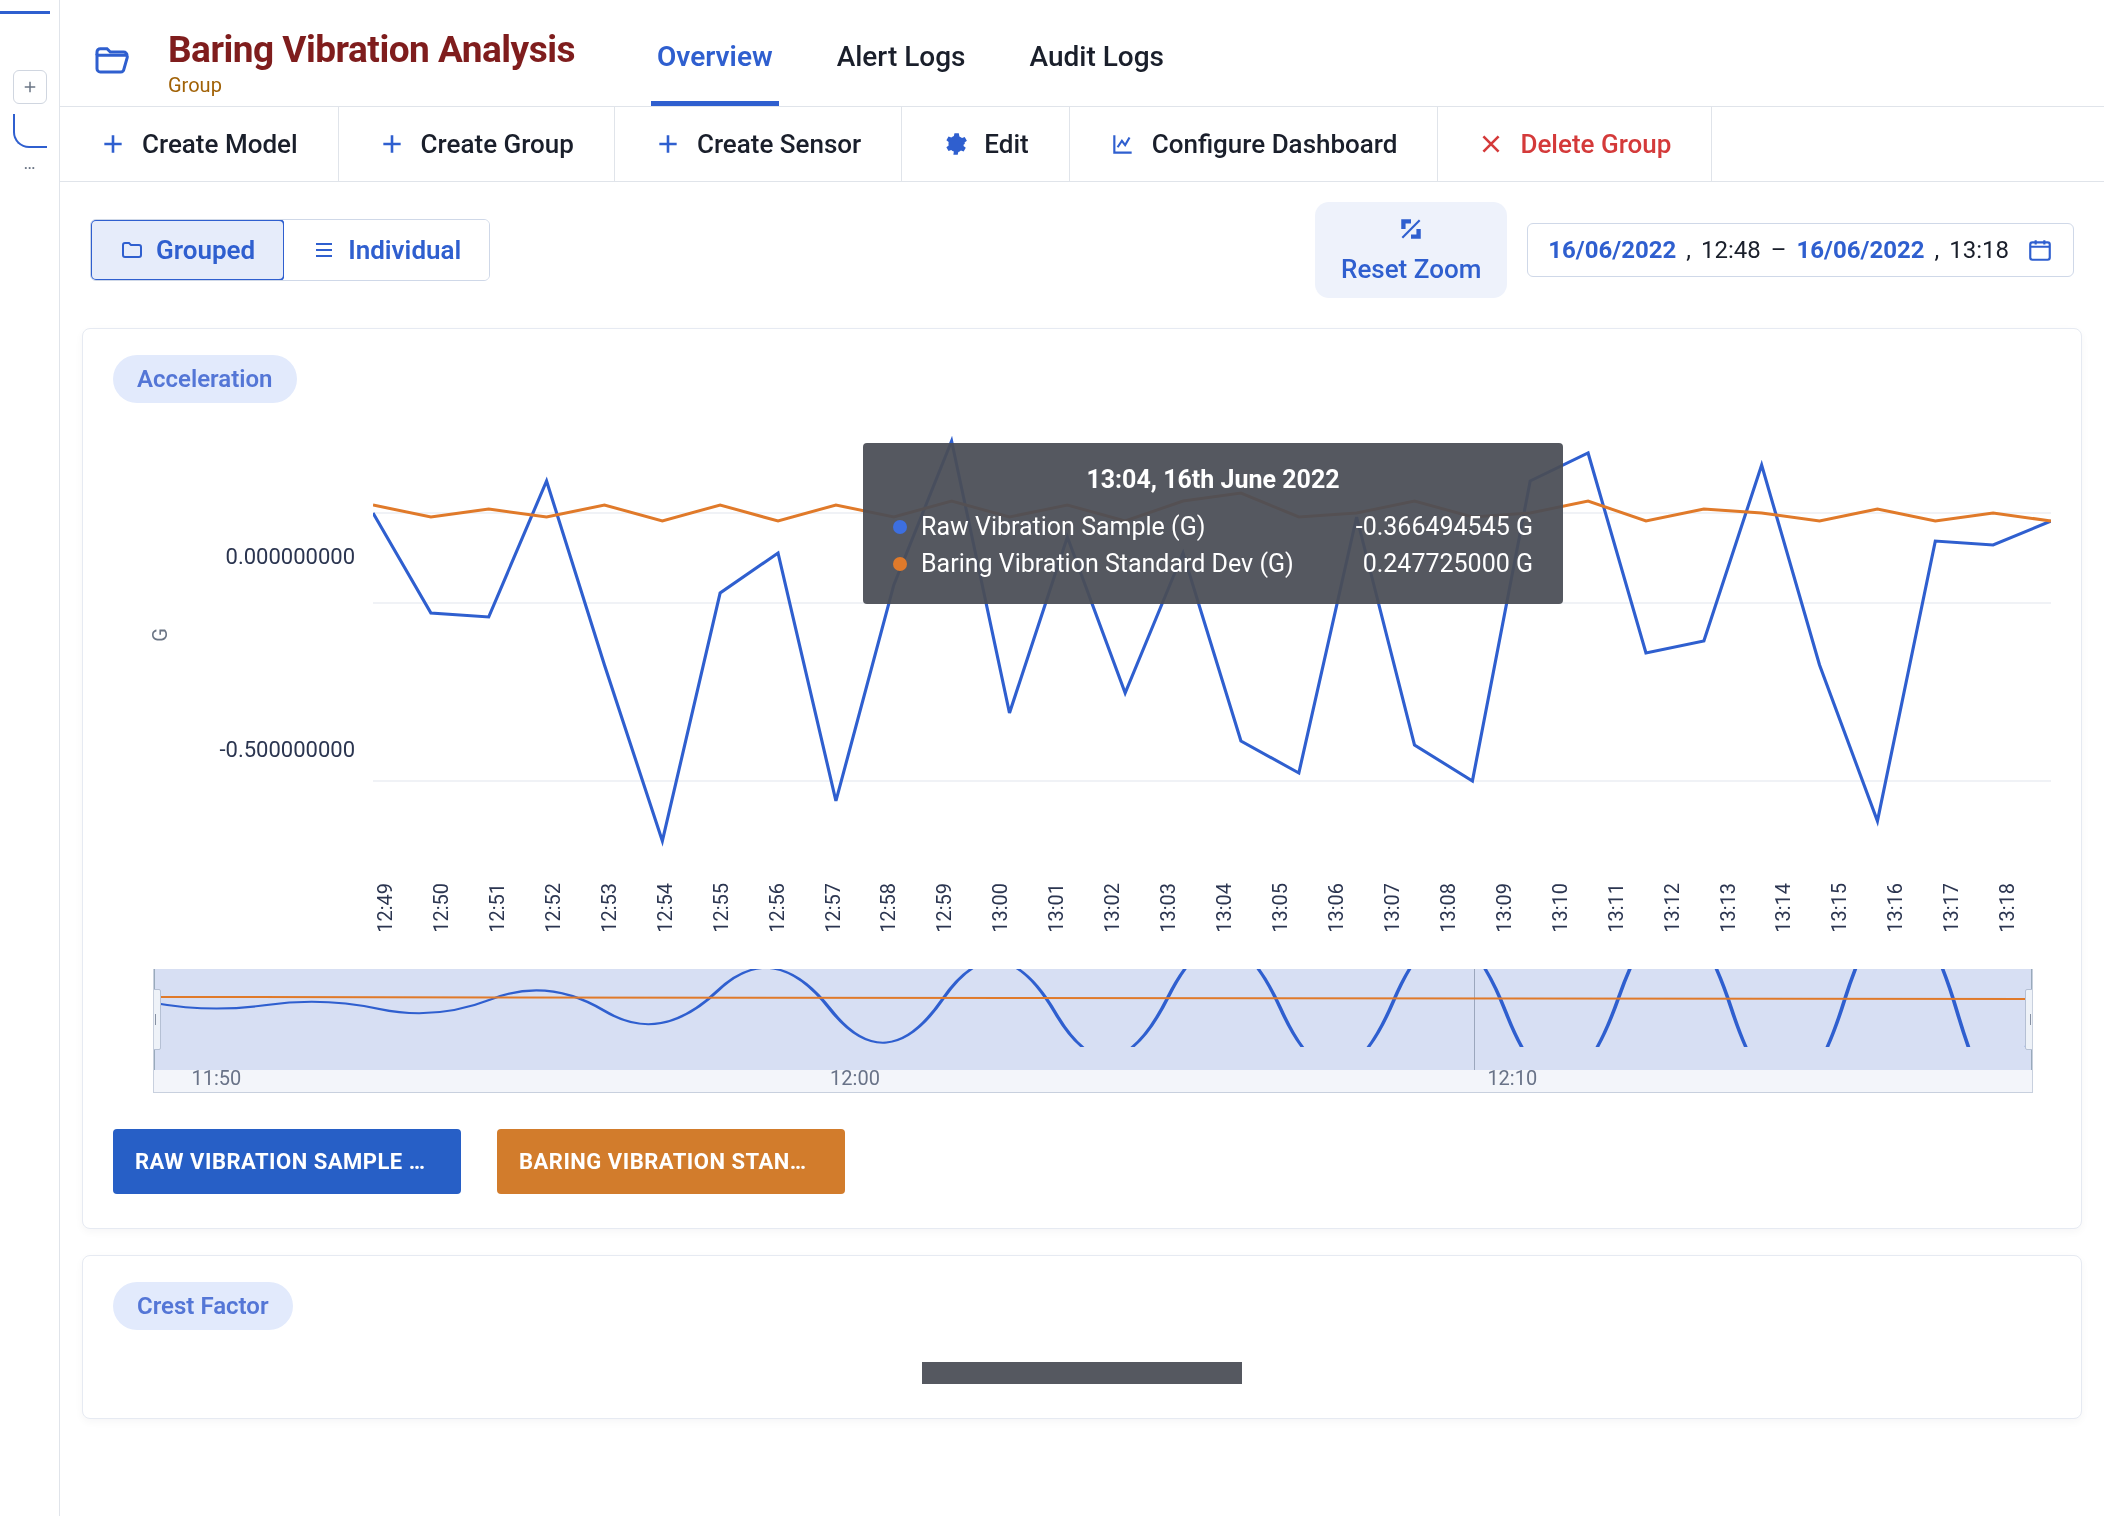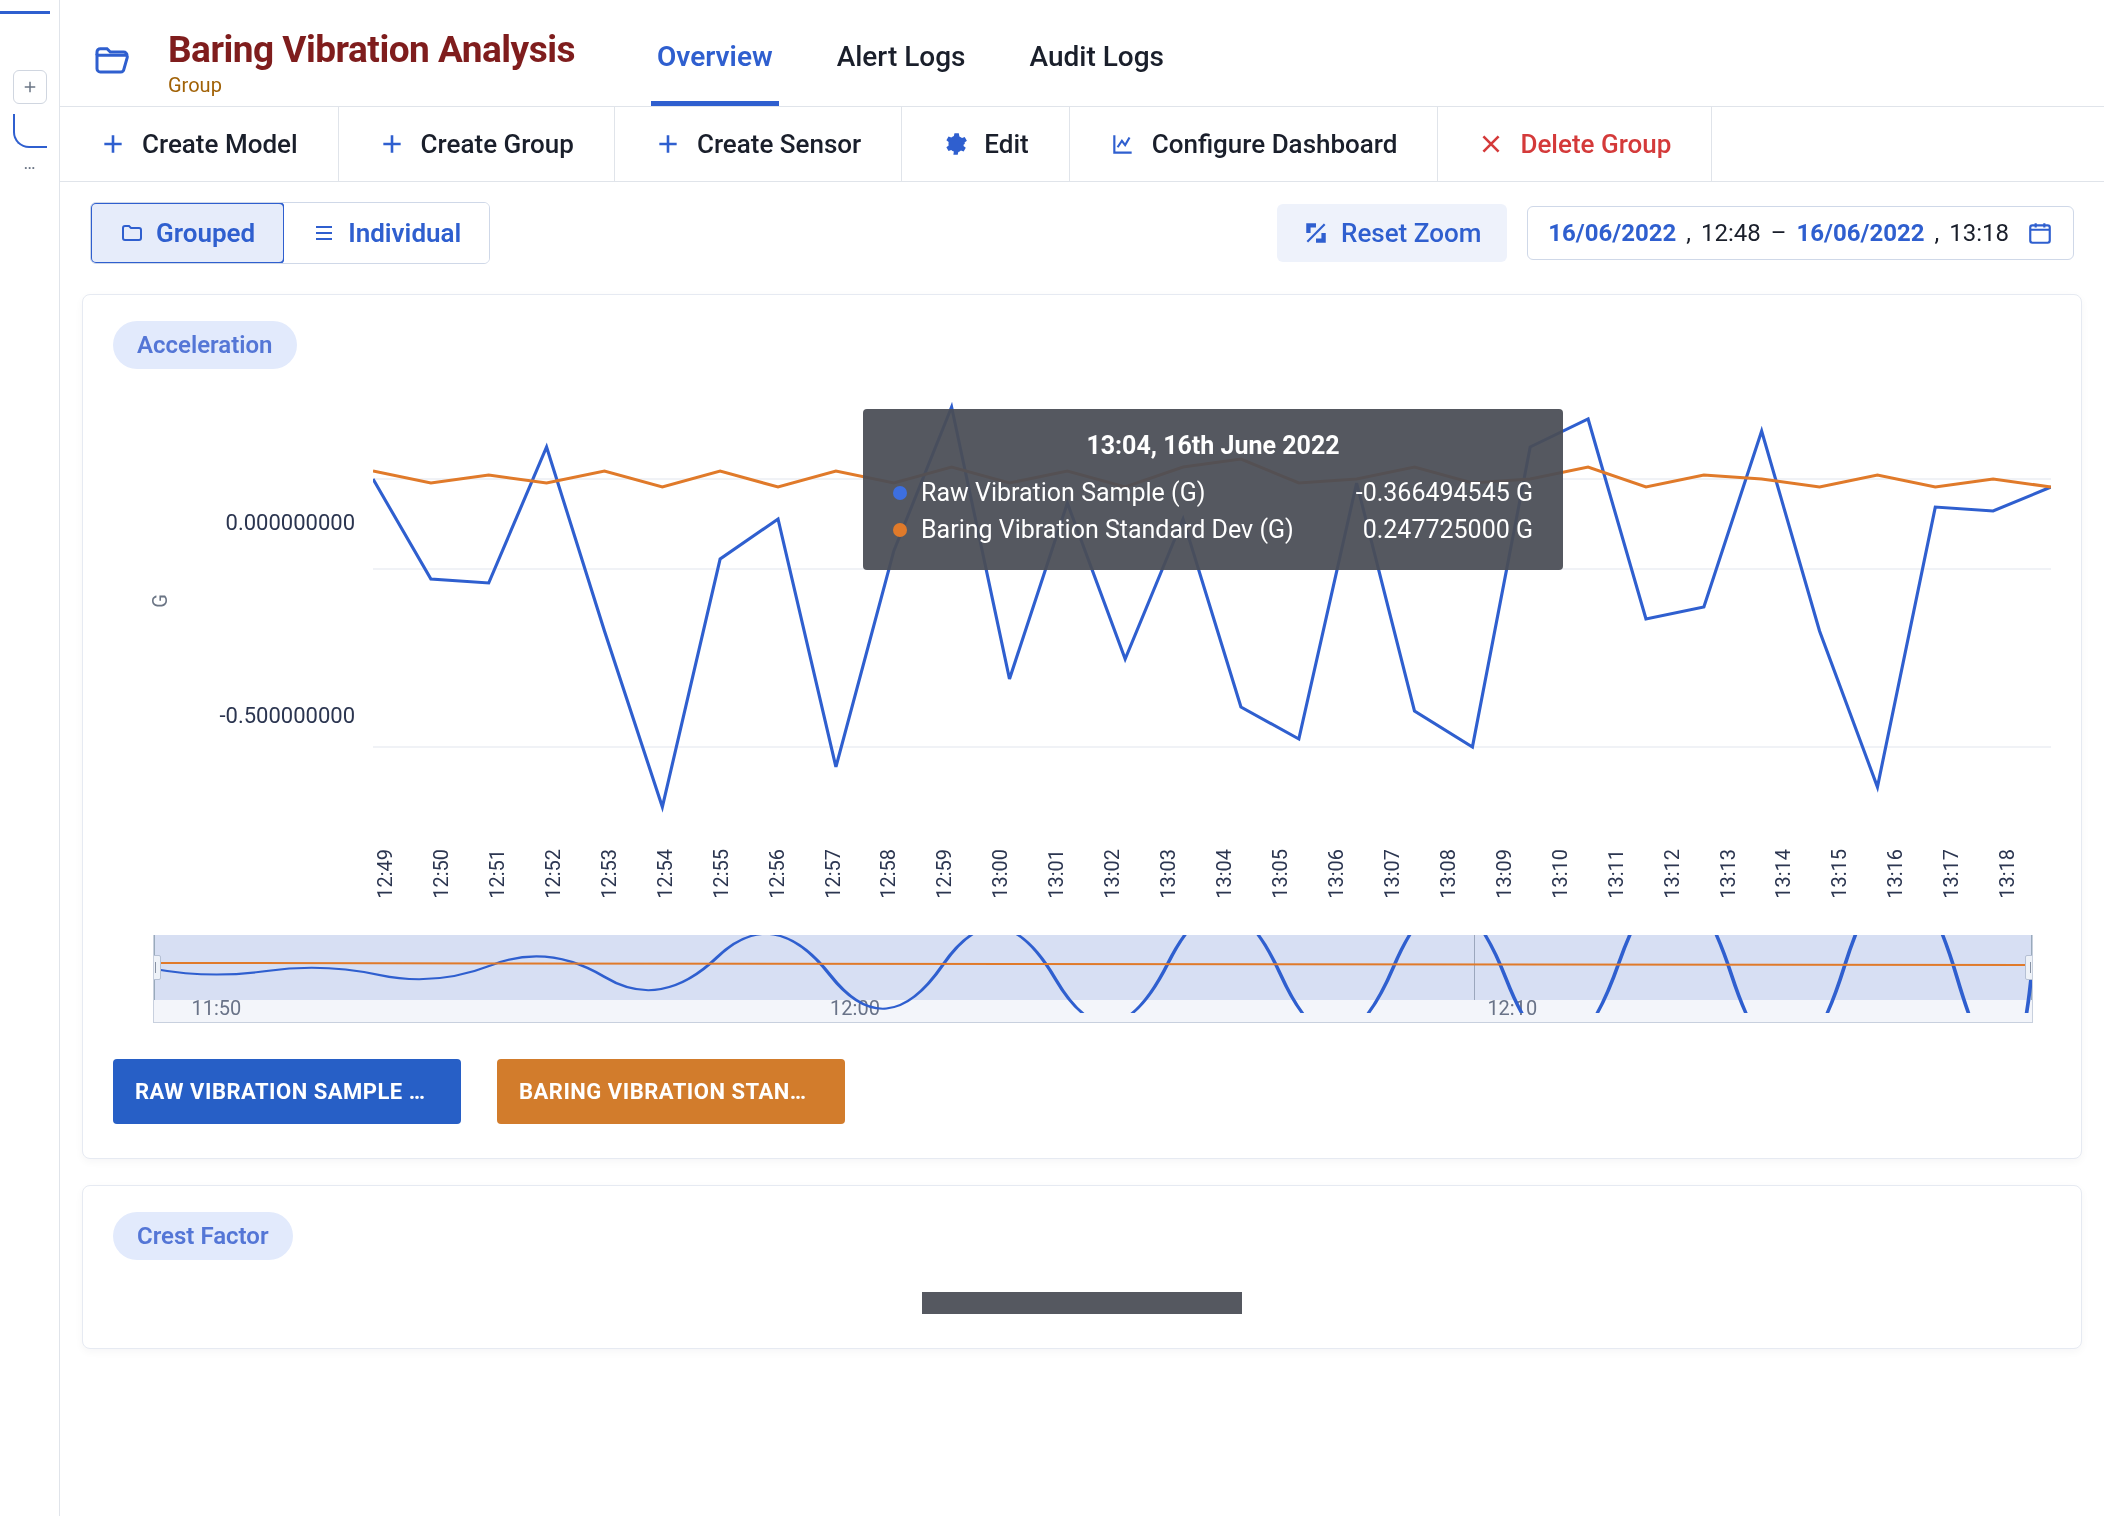--- a/index.html
+++ b/index.html
@@ -97,23 +97,24 @@
 .vt-btn {
   display: flex; align-items: center; gap: 12px;
   padding: 14px 28px; font-size: 26px; font-weight: 600;
   cursor: pointer; color: #2f5fcf; background: #fff;
 }
 .vt-btn.active { background: #e6ecfa; border: 2px solid #2f5fcf; border-radius: 6px; margin: -1px; }
 .vt-btn svg { width: 24px; height: 24px; }
 .right-controls { display: flex; align-items: center; gap: 20px; }
 .reset-zoom {
   display: flex; align-items: center; gap: 12px;
-  background: #eef2fb; border-radius: 6px;
+  background: #eef2fb; border-radius: 14px;
   padding: 14px 26px; font-size: 26px; color: #2f5fcf; font-weight: 500;
   cursor: pointer;
+  flex-direction: column;
 }
 .date-range {
   display: flex; align-items: center; gap: 10px;
   border: 1px solid #cfd8e8; border-radius: 6px;
   padding: 12px 20px; font-size: 24px;
 }
 .date-range .dstrong { color: #2f5fcf; font-weight: 700; }
 .date-range .dtime { color: #1a1f2b; }
 .card {
   margin: 10px 22px 26px;
@@ -161,21 +162,21 @@
   background: rgba(74,78,86,0.94); color: #fff;
   border-radius: 4px; padding: 22px 30px;
   width: 700px; font-size: 25px;
   z-index: 10;
 }
 .tooltip .tt-title { text-align: center; font-weight: 700; margin-bottom: 14px; }
 .tooltip .tt-row { display: flex; align-items: center; justify-content: space-between; padding: 4px 0;}
 .tooltip .tt-left { display: flex; align-items: center; gap: 14px; text-align: right; }
 .tooltip .swatch { width: 14px; height: 14px; border-radius: 50%; }
 .scrubber {
-  margin: 34px 18px 0 40px; height: 88px; position: relative;
+  margin: 34px 18px 0 40px; height: 124px; position: relative;
   border: 1px solid #c8d0de; border-top: none; background: #f3f5fa;
   overflow: hidden;
 }
 .scrubber .sel {
   position: absolute; left: 0; right: 0; top: 0; bottom: 22px;
   background: rgba(162,184,228,0.35);
   border-left: 1px solid #9ab; border-right: 1px solid #9ab;
 }
 .scrubber .handle {
   position: absolute; top: 20px; bottom: 42px; width: 14px;

